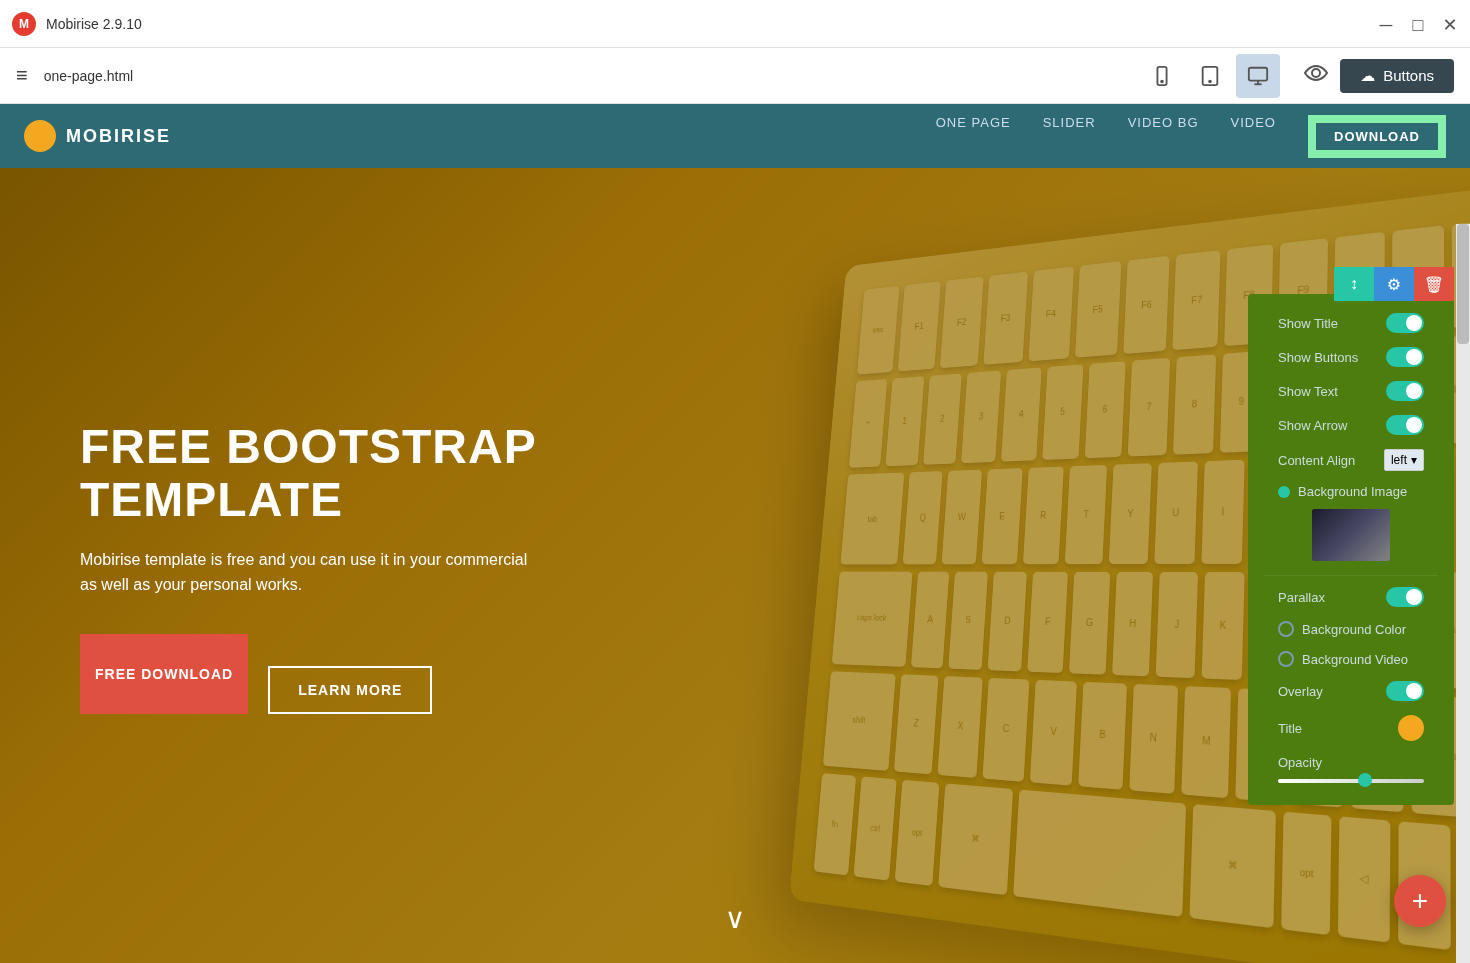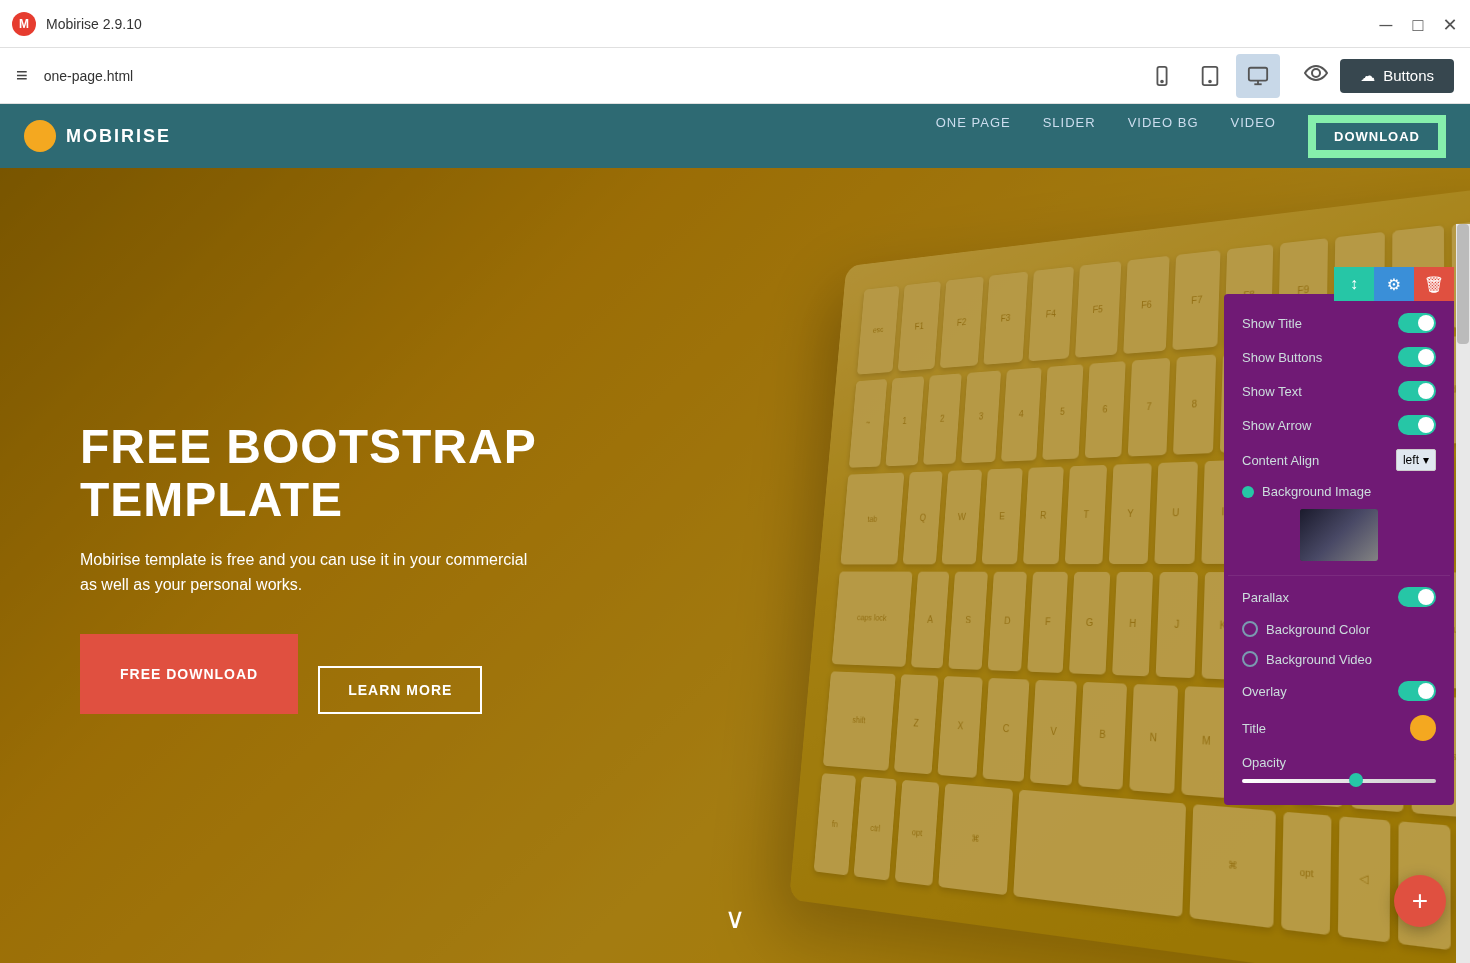--- a/index.html
+++ b/index.html
@@ -199,21 +199,21 @@
       margin-bottom: 36px;
       font-weight: 400;
     }
     .hero-buttons {
       display: flex; gap: 20px;
     }
     .hero-btn-primary {
       background: #e05040;
       color: #fff;
       border: none;
-      padding: 14px 40px;
+      padding: 14px 15px;
       font-size: 14px;
       font-weight: 700;
       letter-spacing: 1px;
       text-transform: uppercase;
       cursor: pointer;
     }
     .hero-btn-secondary {
       background: transparent;
       color: #fff;
       border: 2px solid #fff;
@@ -269,25 +269,25 @@
       height: 120px;
       background: #bbb;
       border-radius: 4px;
     }
 
     
     .settings-panel {
       position: absolute;
       top: 190px;
       right: 16px;
-      width: 230px;
-      background: #701a75;
+      width: 206px;
+      background: #4d7c0f;
       border-radius: 4px;
       z-index: 15;
-      padding: 12px 4px;
+      padding: 12px 16px;
     }
     .settings-panel-row {
       display: flex;
       align-items: center;
       padding: 7px 14px;
       gap: 8px;
     }
     .settings-label {
       color: #cdd;
       font-size: 13px;

